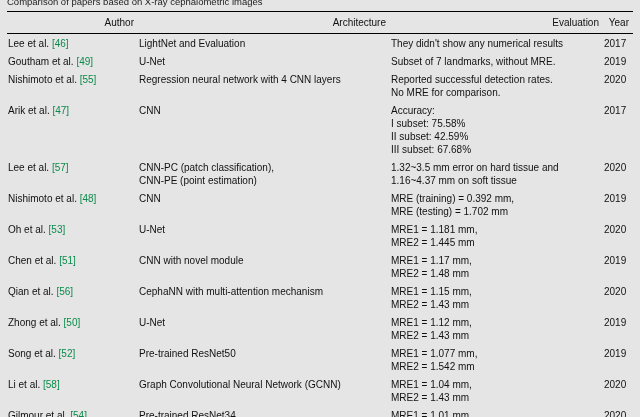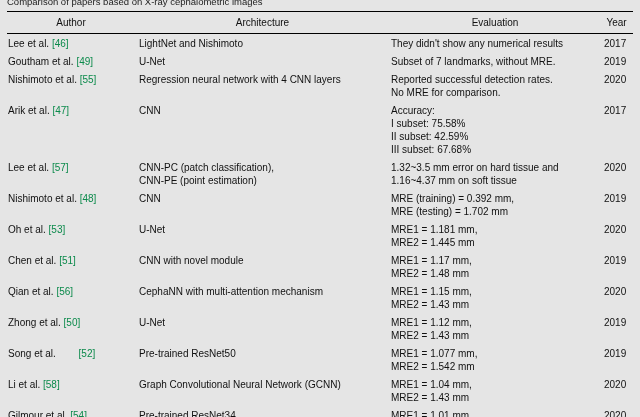--- a/index.html
+++ b/index.html
@@ -36,21 +36,21 @@
     border-top: 1.6px solid #000000;
     border-bottom: 1.6px solid #000000;
     font-size: 10px;
     line-height: 13px;
   }
   col.c-author { width: 131px; }
   col.c-arch   { width: 252px; }
   col.c-eval   { width: 213px; }
   col.c-year   { width: 30px; }
   thead th {
-    text-align: center;
+    text-align: right;
     font-weight: normal;
     padding: 4px 4px 4px 1px;
     border-bottom: 0.9px solid #000000;
     vertical-align: top;
   }
   tbody td {
     text-align: left;
     vertical-align: top;
     padding: 2.5px 4px 2.5px 1px;
   }
@@ -82,21 +82,21 @@
       <tr>
         <th>Author</th>
         <th>Architecture</th>
         <th>Evaluation</th>
         <th>Year</th>
       </tr>
     </thead>
     <tbody>
   <tr class="paper-row">
     <td><span>Lee et al.</span> <span class="cite" style="color: rgb(11, 138, 75);">[46]</span></td>
-    <td class="multiline">LightNet and Nishimoto</td>
+    <td class="multiline">LightNet and Evaluation</td>
     <td class="multiline">They didn't show any numerical results</td>
     <td>2017</td>
   </tr>
 
   <tr class="paper-row">
     <td><span>Goutham et al.</span> <span class="cite" style="color: rgb(11, 138, 75);">[49]</span></td>
     <td class="multiline">U-Net</td>
     <td class="multiline">Subset of 7 landmarks, without MRE.</td>
     <td>2019</td>
   </tr>
@@ -162,21 +162,21 @@
 
   <tr class="paper-row">
     <td><span>Zhong et al.</span> <span class="cite" style="color: rgb(11, 138, 75); text-align: center;">[50]</span></td>
     <td class="multiline">U-Net</td>
     <td class="multiline">MRE1 = 1.12 mm,
 MRE2 = 1.43 mm</td>
     <td>2019</td>
   </tr>
 
   <tr class="paper-row">
-    <td><span>Song et al.</span> <span class="cite" style="color: rgb(11, 138, 75); margin-left: 20px;">[52]</span></td>
+    <td><span>Song et al.</span> <span class="cite" style="color: rgb(11, 138, 75);">[52]</span></td>
     <td class="multiline">Pre-trained ResNet50</td>
     <td class="multiline">MRE1 = 1.077 mm,
 MRE2 = 1.542 mm</td>
     <td>2019</td>
   </tr>
 
   <tr class="paper-row">
     <td><span>Li et al.</span> <span class="cite" style="color: rgb(11, 138, 75);">[58]</span></td>
     <td class="multiline">Graph Convolutional Neural Network (GCNN)</td>
     <td class="multiline">MRE1 = 1.04 mm,

